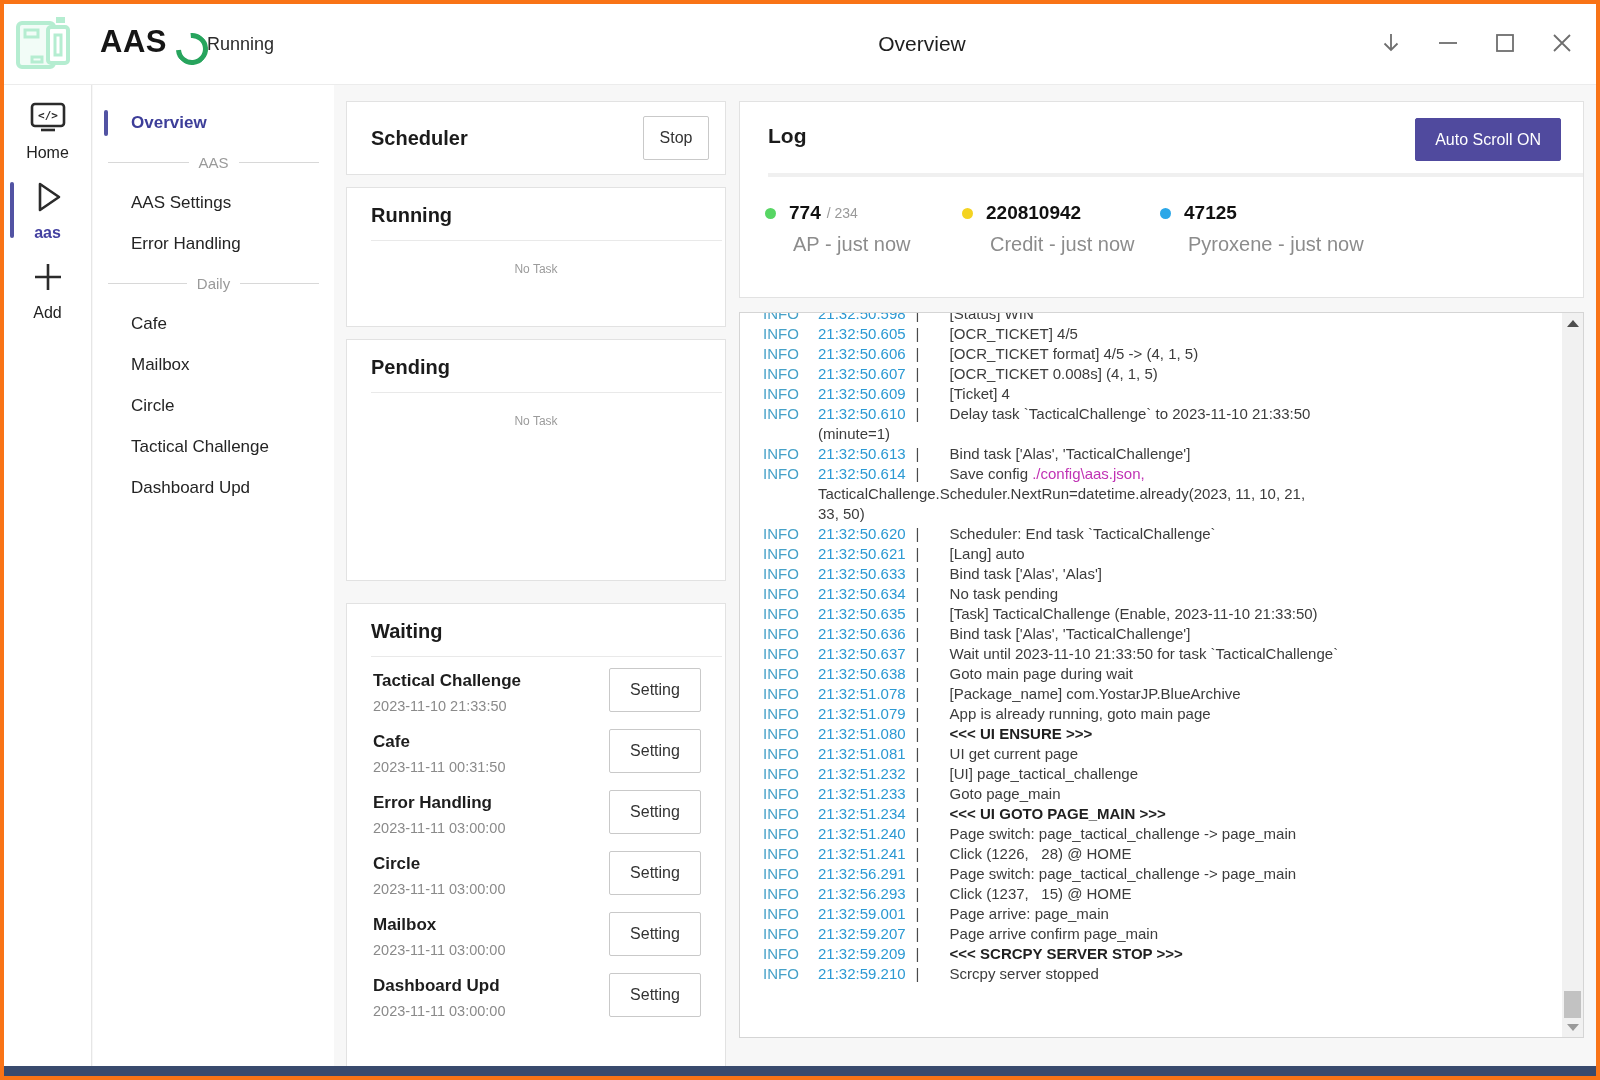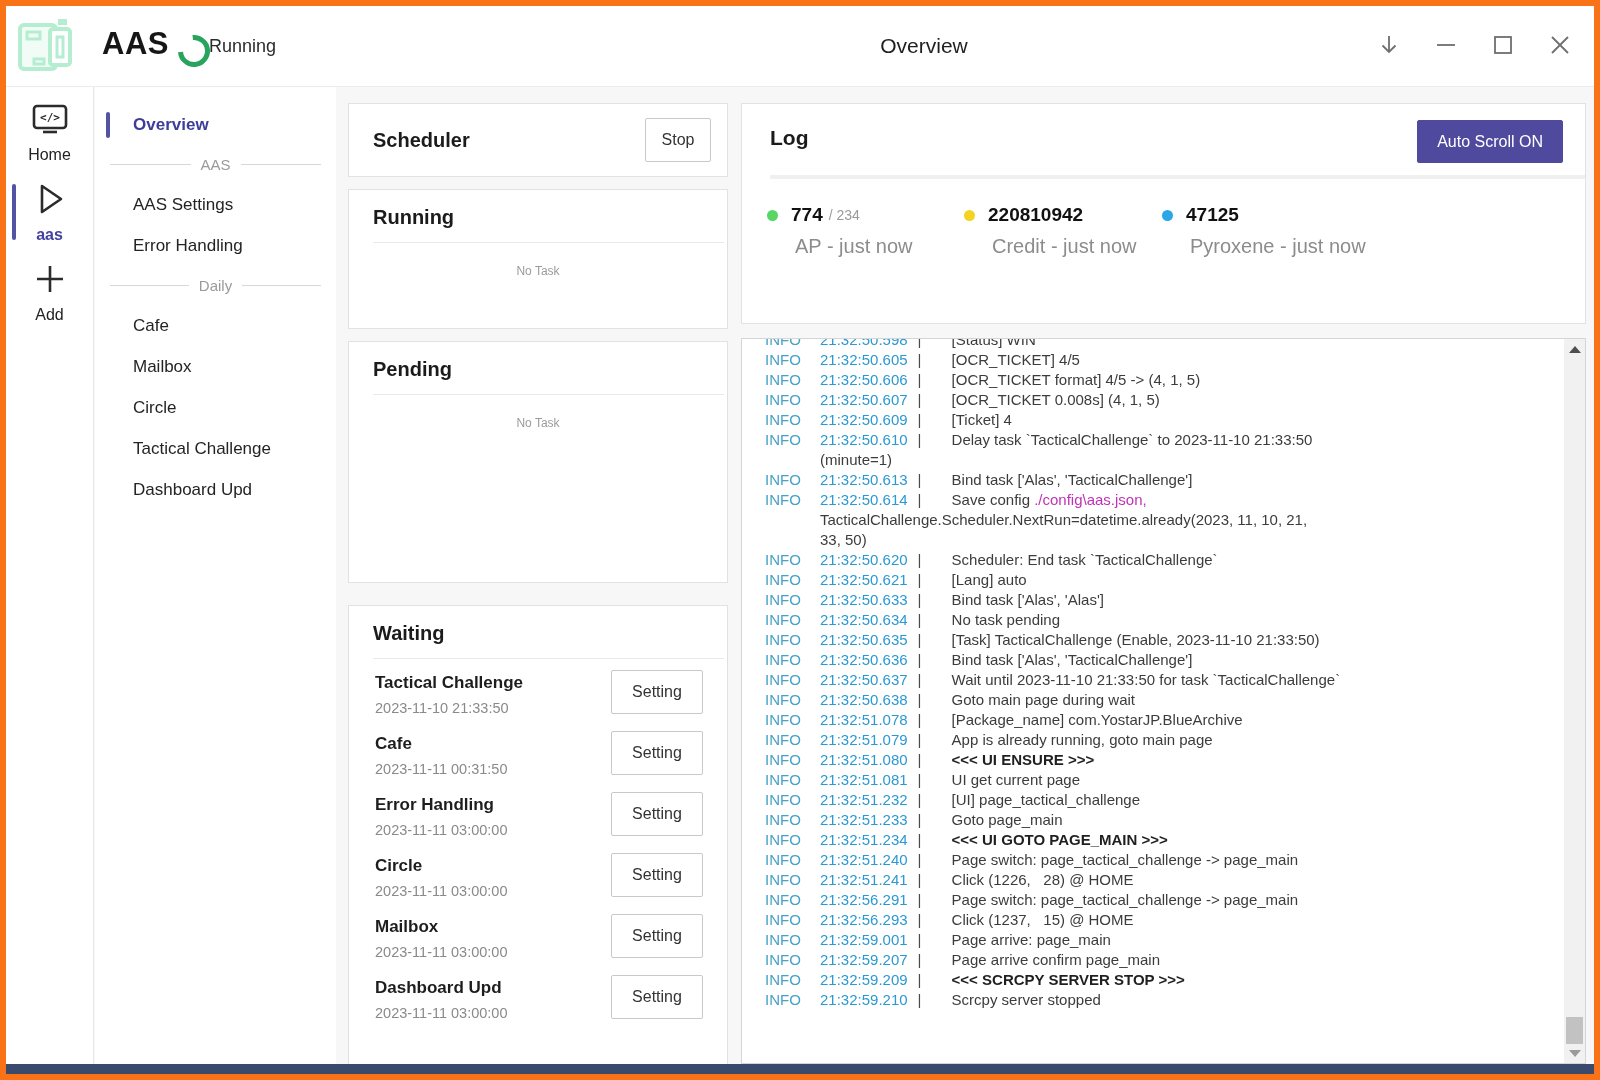--- a/index.html
+++ b/index.html
@@ -1,17 +1,17 @@
 <!DOCTYPE html>
 <html><head>
 <meta charset="utf-8">
 <style>
   html,body { margin:0; padding:0; background:#d7dbe0; font-family:"Liberation Sans", sans-serif; }
   .window { position:relative; width:1600px; height:1080px; background:#f7f7f7;
-            border:6px solid #f97316; box-sizing:border-box; overflow:hidden; }
+            border:4px solid #f97316; box-sizing:border-box; overflow:hidden; }
 
   
   .hdr { position:absolute; top:0; left:0; width:100%; height:80px; background:#fff;
          border-bottom:1px solid #ececec; z-index:5; }
   .logo { position:absolute; left:8px; top:7px; width:66px; height:66px; }
   .brand { position:absolute; left:96px; top:20px; font-size:31px; font-weight:800; color:#161616; letter-spacing:.5px; }
   .spinner { position:absolute; left:172px; top:29px; width:22px; height:22px; border-radius:50%;
              border:5px solid #27a45d; border-left-color:transparent; transform:rotate(40deg); }
   .runstate { position:absolute; left:203px; top:30px; font-size:18px; color:#2b2b2b; }
   .wintitle { position:absolute; left:918px; top:28px; transform:translateX(-50%); font-size:21px; color:#1f1f1f; }
@@ -54,21 +54,21 @@
 
   .card-waiting { margin-top:22px; height:470px; padding-top:16px; }
   .wrow { position:relative; height:61px; margin:0 24px; padding-top:8px; box-sizing:border-box; }
   .wrow:first-child { margin-top:6px; }
   .wname { font-size:17px; font-weight:700; color:#1d1d1d; padding-left:2px; }
   .wdate { font-size:14.5px; color:#8a8a8a; margin-top:7px; padding-left:2px; }
   .btn-setting { position:absolute; right:0; top:5px; width:92px; height:44px; }
 
   
   .col-log { position:absolute; left:405px; top:0; width:845px; }
-  .card-log { margin-top:17px; height:221px; position:relative; }
+  .card-log { margin-top:17px; height:197px; position:relative; }
   .log-title { position:absolute; left:28px; top:22px; font-size:21px; font-weight:700; color:#1b1b1b; }
   .btn-autoscroll { position:absolute; right:22px; top:16px; height:43px; padding:0 19px;
                     background:#504a9e; border:1px solid #504a9e; color:#fff; font-size:16px; border-radius:2px; cursor:default; }
   .loghr { position:absolute; left:28px; right:0; top:71px; height:4px; background:#f0f0f0; }
   .stats { position:absolute; left:0; right:0; top:88px; height:110px; }
   .stat { position:absolute; top:12px; }
   .stat-0 { left:25px; } .stat-1 { left:222px; } .stat-2 { left:420px; }
   .sv { display:flex; align-items:center; }
   .dot { width:11px; height:11px; border-radius:50%; margin-right:13px; }
   .sval { font-size:19px; font-weight:700; color:#111; }

